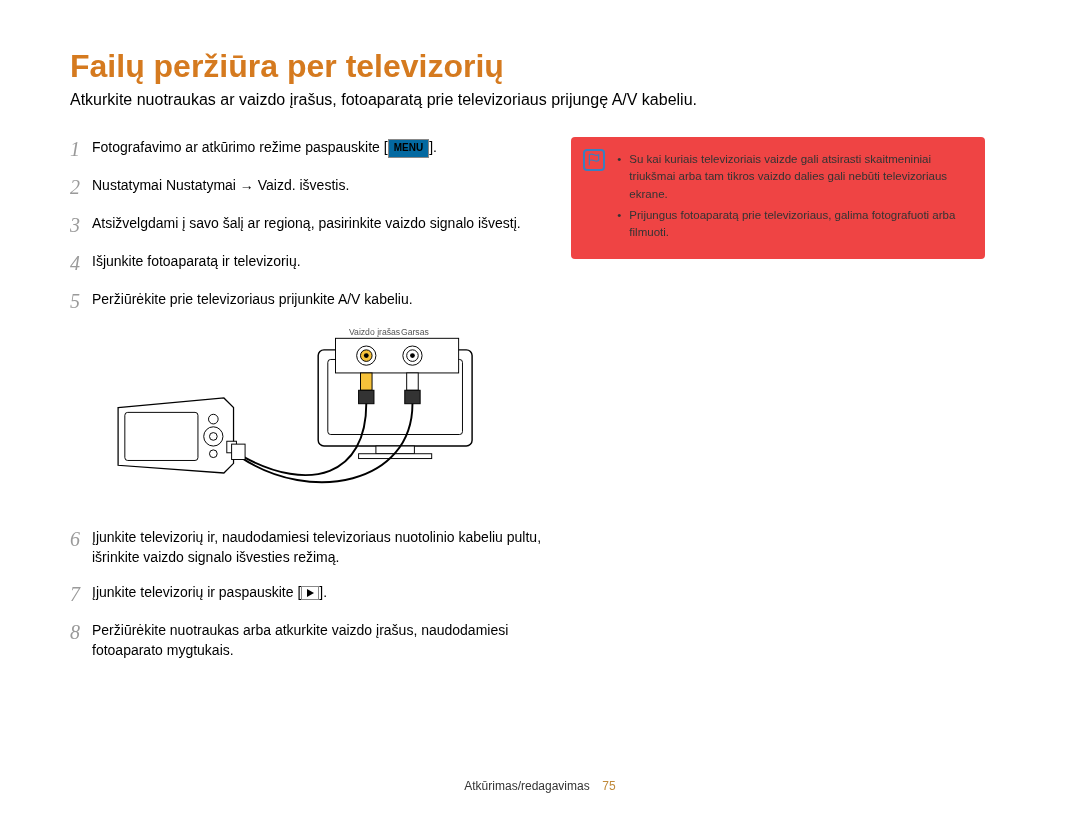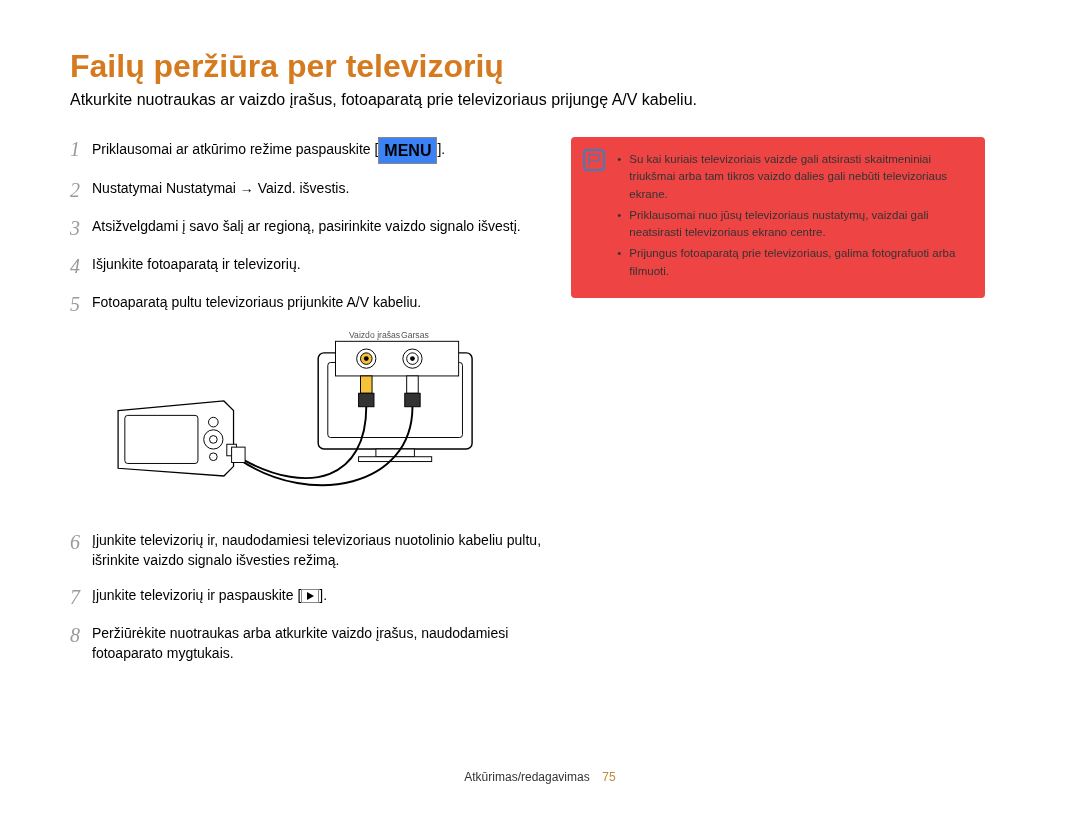--- a/index.html
+++ b/index.html
@@ -6,51 +6,51 @@
   html, body { width: 1080px; height: 815px; font-family: Arial, Helvetica, sans-serif; background: #fff; color: #000; }
   .page { position: relative; width: 1055px; height: 815px; padding: 48px 70px 0 70px; }
   .title { font-size: 32px; font-weight: bold; color: #d57a1f; margin-bottom: 6px; }
   .subtitle { font-size: 16px; margin-bottom: 28px; }
   .columns { display: flex; gap: 30px; }
   .left-col { width: 490px; }
   .right-col { width: 430px; }
   .step { display: flex; margin-bottom: 14px; }
   .step-num { font-style: italic; font-size: 20px; color: #9a9a9a; width: 22px; flex-shrink: 0; line-height: 1.2; font-family: Georgia, serif; }
   .step-text { font-size: 14px; line-height: 1.45; flex: 1; }
-  .menu-box { display: inline-block; border: 1px solid #888; background: #3b82f6; font-weight: bold; font-size: 16px; padding: 1px 5px; vertical-align: middle; }
+  .menu-box { display: inline-block; border: 1px solid #888; background: #0369a1; font-weight: bold; font-size: 10px; padding: 1px 5px; vertical-align: middle; }
   .play-box { display: inline-block; border: 1px solid #888; width: 18px; height: 14px; vertical-align: middle; position: relative; }
   .play-box::after { content: ""; position: absolute; left: 5px; top: 2px; border-left: 7px solid #000; border-top: 4px solid transparent; border-bottom: 4px solid transparent; }
   .bold { font-weight: normal; }
   .diagram { width: 100%; height: 190px; margin: 4px 0 10px 0; position: relative; }
   .diagram svg { width: 100%; height: 100%; }
   .note-box { background: #ef4444; border-radius: 4px; padding: 14px 16px 14px 46px; position: relative; font-size: 11.5px; line-height: 1.5; color: #333; }
   .note-icon { position: absolute; left: 12px; top: 12px; width: 22px; height: 22px; border: 2px solid #3a7fbf; border-radius: 4px; color: #3a7fbf; display: flex; align-items: center; justify-content: center; }
   .note-icon svg { width: 14px; height: 14px; }
   .note-box ul { list-style: none; }
   .note-box li { position: relative; padding-left: 12px; margin-bottom: 4px; }
   .note-box li::before { content: "•"; position: absolute; left: 0; top: 0; }
-  .footer { position: absolute; bottom: 31px; left: 0; width: 1080px; text-align: center; font-size: 12px; color: #333; }
+  .footer { position: absolute; bottom: 22px; left: 0; width: 1080px; text-align: center; font-size: 12px; color: #333; }
   .page-num { color: #c08a3a; margin-left: 6px; }
   .dlabel { font-size: 9px; fill: #555; }
 </style>
 </head>
 <body>
 
 <div class="page">
 
   <div class="title">Failų peržiūra per televizorių</div>
   <div class="subtitle">Atkurkite nuotraukas ar vaizdo įrašus, fotoaparatą prie televizoriaus prijungę A/V kabeliu.</div>
 
   <div class="columns">
     <div class="left-col">
 
       <div class="step">
         <div class="step-num">1</div>
         <div class="step-text">
-          <span>Priklausomai ar atkūrimo režime paspauskite [</span><span class="menu-box">MENU</span><span>].</span>
+          <span>Fotografavimo ar atkūrimo režime paspauskite [</span><span class="menu-box">MENU</span><span>].</span>
         </div>
       </div>
 
       <div class="step">
         <div class="step-num">2</div>
         <div class="step-text">
           <span>Nustatymai </span><span class="bold">Nustatymai → Vaizd. išvestis</span><span>.</span>
         </div>
       </div>
 
@@ -59,21 +59,21 @@
         <div class="step-text">Atsižvelgdami į savo šalį ar regioną, pasirinkite vaizdo signalo išvestį.</div>
       </div>
 
       <div class="step">
         <div class="step-num">4</div>
         <div class="step-text">Išjunkite fotoaparatą ir televizorių.</div>
       </div>
 
       <div class="step">
         <div class="step-num">5</div>
-        <div class="step-text">Fotoaparatą pultu televizoriaus prijunkite A/V kabeliu.</div>
+        <div class="step-text">Peržiūrėkite prie televizoriaus prijunkite A/V kabeliu.</div>
       </div>
 
       <div class="diagram">
         <svg viewBox="0 0 490 190">
 
           <rect x="258" y="20" width="160" height="100" rx="6" fill="#fff" stroke="#000" stroke-width="1.5"></rect>
           <rect x="268" y="30" width="140" height="78" rx="3" fill="#fff" stroke="#000" stroke-width="1"></rect>
           <rect x="318" y="120" width="40" height="8" fill="#fff" stroke="#000"></rect>
           <rect x="300" y="128" width="76" height="5" fill="#fff" stroke="#000"></rect>
 
@@ -133,21 +133,20 @@
 
     <div class="right-col">
       <div class="note-box">
         <div class="note-icon">
           <svg viewBox="0 0 24 24">
               <path d="M4 3 L4 21 M4 3 C10 -1 14 7 20 3 L20 13 C14 17 10 9 4 13" fill="none" stroke="#3a7fbf" stroke-width="2"></path>
             </svg>
         </div>
         <ul>
           <li>Su kai kuriais televizoriais vaizde gali atsirasti skaitmeniniai triukšmai arba tam tikros vaizdo dalies gali nebūti televizoriaus ekrane.</li>
-          <li>Priklausomai nuo jūsų televizoriaus nustatymų, vaizdai gali neatsirasti televizoriaus ekrano centre.</li>
           <li>Prijungus fotoaparatą prie televizoriaus, galima fotografuoti arba filmuoti.</li>
         </ul>
       </div>
     </div>
   </div>
 
   <div class="footer">
     <span>Atkūrimas/redagavimas</span>&nbsp;&nbsp;<span class="page-num">75</span>
   </div>
 </div>

